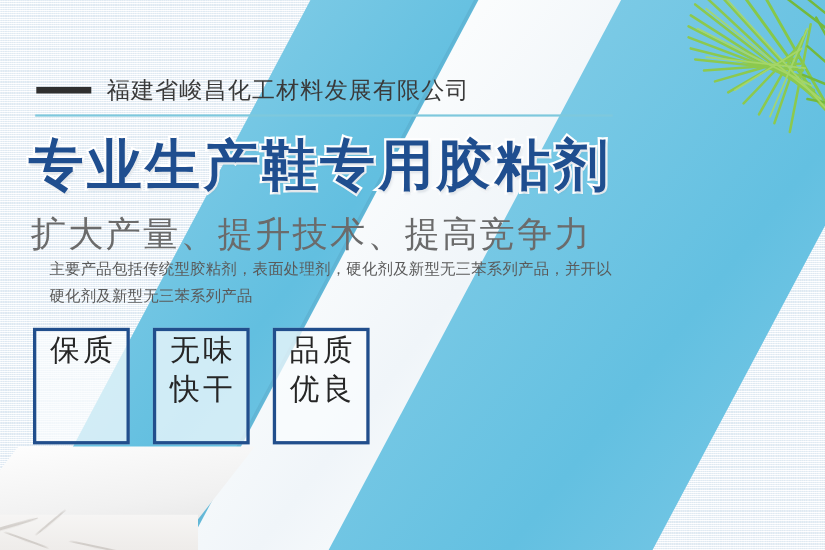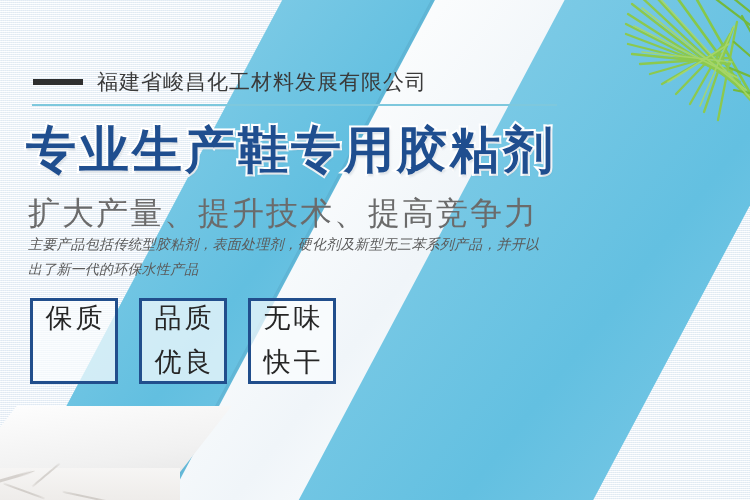--- a/index.html
+++ b/index.html
@@ -190,50 +190,49 @@
     top: 192px;
     font-size: 32px;
     color: #6b6b6b;
     letter-spacing: 2px;
     white-space: nowrap;
   }
 
   
   .body-copy {
     position: absolute;
-    left: 28px;
+    left: 45px;
     top: 232px;
     width: 540px;
     font-size: 14px;
     color: #5a5a5a;
     line-height: 1.75;
     letter-spacing: 0.2px;
-    font-style: italic;
   }
   .body-copy div {
     white-space: nowrap;
   }
 
   
   .features {
     position: absolute;
     left: 30px;
     top: 298px;
     display: flex;
     gap: 21px;
   }
   .feature-box {
     width: 88px;
-    height: 86px;
+    height: 106px;
     border: 3px solid #214e8c;
     background: rgba(250,252,253,0.72);
     display: flex;
     flex-direction: column;
     align-items: center;
-    justify-content: space-between;
+    justify-content: flex-start;
     box-sizing: border-box;
   }
   .feature-line {
     font-size: 27px;
     color: #262626;
     letter-spacing: 3px;
     line-height: 1.32;
     text-indent: 3px;
   }
 </style>
@@ -316,31 +315,31 @@
     </div>
 
     <div class="divider"></div>
 
     <div class="headline">专业生产鞋专用胶粘剂</div>
 
     <div class="subhead">扩大产量、提升技术、提高竞争力</div>
 
     <div class="body-copy">
       <div>主要产品包括传统型胶粘剂，表面处理剂，硬化剂及新型无三苯系列产品，并开以</div>
-      <div>出了新一代的环保水性产品</div>
+      <div>硬化剂及新型无三苯系列产品</div>
     </div>
 
     <div class="features">
       <div class="feature-box">
         <div class="feature-line">保质</div>
       </div>
       <div class="feature-box">
+        <div class="feature-line">无味</div>
+        <div class="feature-line">快干</div>
+      </div>
+      <div class="feature-box">
         <div class="feature-line">品质</div>
         <div class="feature-line">优良</div>
       </div>
-      <div class="feature-box">
-        <div class="feature-line">无味</div>
-        <div class="feature-line">快干</div>
-      </div>
     </div>
 
   </div>
 </div>
 
 </body></html>

